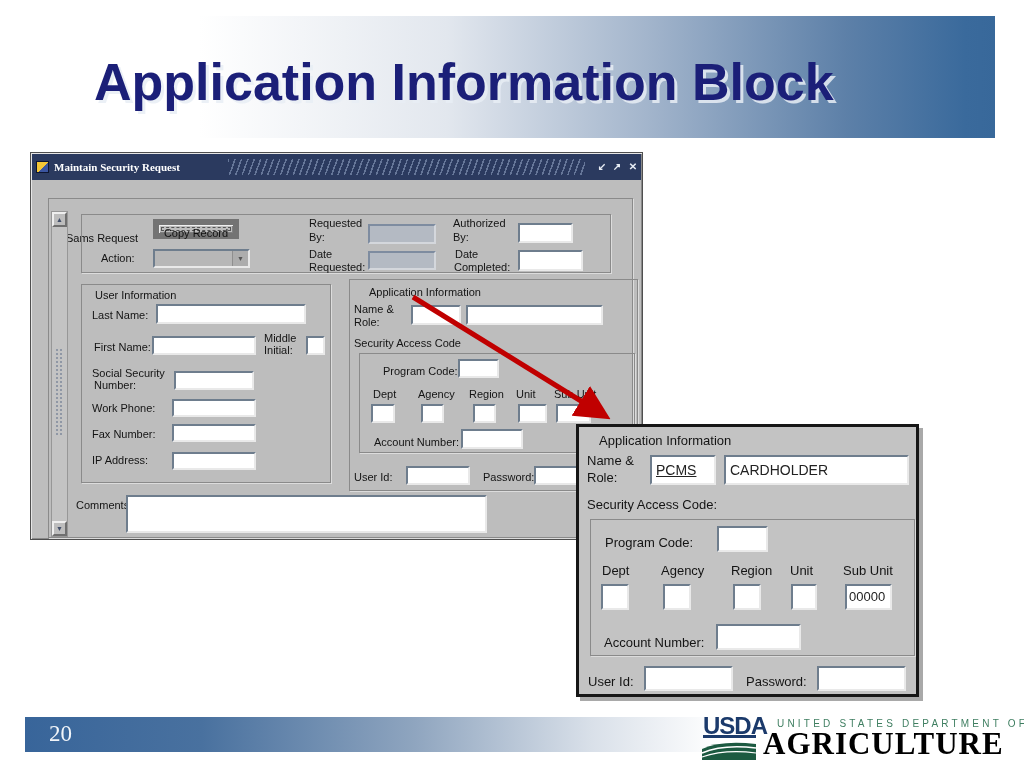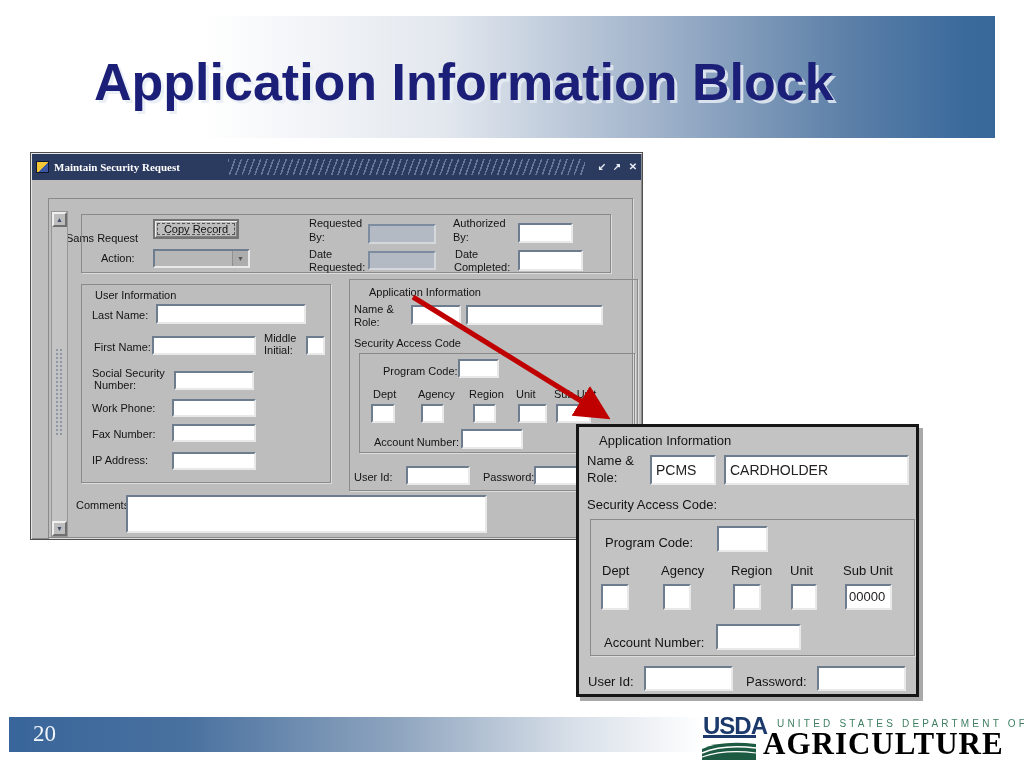--- a/index.html
+++ b/index.html
@@ -26,21 +26,21 @@
   .tb-btn { position:absolute; top:5px; width:14px; height:16px; color:#e8edf5; font-size:10px;
     line-height:16px; text-align:center; font-weight:bold; cursor:default; }
 
   .frame { position:absolute; border:1px solid #8a8a8a; box-shadow:1px 1px 0 #dcdcdc; }
   .frame-label { position:absolute; font-size:11px; color:#111; background:#bdbdbd; padding:0 3px; white-space:nowrap; }
 
   .lbl { position:absolute; font-size:11px; color:#141414; white-space:nowrap; }
   .fld { position:absolute; background:#ffffff; border:2px solid; border-color:#6e7d8d #e9e9e9 #e9e9e9 #6e7d8d; }
   .fld.dis { background:#b4bac3; border-color:#7e8ca0 #d4d7dc #d4d7dc #7e8ca0; }
 
-  .btn { position:absolute; background:#bdbdbd; border:2px solid #737373;
+  .btn { position:absolute; background:#bdbdbd; border:6px solid #737373;
     box-shadow:inset 1px 1px 0 #efefef, inset -1px -1px 0 #808080; font-size:11px; color:#111;
     text-align:center; }
   .btn .dash { position:absolute; inset:2px; border:1px dashed #555; }
   .btn span { position:relative; line-height:17px; }
 
   .dd { position:absolute; background:#b7b7b7; border:2px solid; border-color:#6e7d8d #e9e9e9 #e9e9e9 #6e7d8d; }
   .dd .arrowbox { position:absolute; right:0; top:0; bottom:0; width:16px; background:#adadad;
     border-left:1px solid #8f8f8f; color:#555; font-size:7px; text-align:center; line-height:15px; }
 
   
@@ -56,21 +56,21 @@
   #callout { position:absolute; left:576px; top:424px; width:343px; height:273px; background:#c3c3c3;
     border:3px solid #161616; box-shadow:4px 4px 0 #a9a9a9; z-index:40; }
   #callout .lbl { font-size:13px; }
   .fld2 { position:absolute; background:#fff; border:2px solid; border-color:#6e7d8d #e9e9e9 #e9e9e9 #6e7d8d;
     font-size:14px; color:#222; padding-left:4px; }
 
   
   #arrow-svg { position:absolute; left:0; top:0; width:1024px; height:768px; pointer-events:none; z-index:30; }
 
   
-  .footer-bar { position:absolute; left:9px; top:717px; width:708px; height:35px;
+  .footer-bar { position:absolute; left:25px; top:717px; width:708px; height:35px;
     background:linear-gradient(to right,#38659a 0%,#49719f 25%,#8fa5bf 55%,#d9e0e9 80%,#ffffff 98%); z-index:5;padding-left:36px; }
   .page-num { position:absolute; left:24px; top:4px; color:#f2f5f9; font-size:23px;
     font-family:"Liberation Serif", serif; }
 
   .usda { position:absolute; left:695px; top:712px; width:325px; height:54px; z-index:6; }
   .usda-word { position:absolute; left:8px; top:0px; font-size:24px; font-weight:bold; color:#1b3a6b;
     letter-spacing:-1px; font-family:"Liberation Sans", sans-serif; }
   .usda-underline { position:absolute; left:8px; top:23px; width:53px; height:3px; background:#1b3a6b; }
   .usda-swoosh { position:absolute; left:6px; top:28px; }
   .usda-dept { position:absolute; left:82px; top:6px; font-size:10px; letter-spacing:3.2px;
@@ -184,21 +184,21 @@
         <path d="M0,0 L7,3.5 L0,7 Z" fill="#c00000"></path>
       </marker>
     </defs>
     <line x1="413" y1="297" x2="602" y2="414" stroke="#c00000" stroke-width="5" marker-end="url(#ah)"></line>
   </svg>
 
   <div id="callout">
     <div class="lbl" style="left:20px; top:6px;">Application Information</div>
     <div class="lbl" style="left:8px; top:26px;">Name &amp;</div>
     <div class="lbl" style="left:8px; top:43px;">Role:</div>
-    <div class="fld2" style="left:71px; top:28px; width:66px; height:30px; line-height:26px;">PCMS</div>
+    <div class="fld2" style="left:71px; top:28px; width:66px; height:30px; line-height:26px;text-decoration:underline;">PCMS</div>
     <div class="fld2" style="left:145px; top:28px; width:185px; height:30px; line-height:26px;">CARDHOLDER</div>
     <div class="lbl" style="left:8px; top:70px;">Security Access Code:</div>
     <div class="frame" style="left:11px; top:92px; width:325px; height:137px;"></div>
     <div class="lbl" style="left:26px; top:108px;">Program Code:</div>
     <div class="fld2" style="left:138px; top:99px; width:51px; height:26px;"></div>
     <div class="lbl" style="left:23px; top:136px;">Dept</div>
     <div class="lbl" style="left:82px; top:136px;">Agency</div>
     <div class="lbl" style="left:152px; top:136px;">Region</div>
     <div class="lbl" style="left:211px; top:136px;">Unit</div>
     <div class="lbl" style="left:264px; top:136px;">Sub Unit</div>

